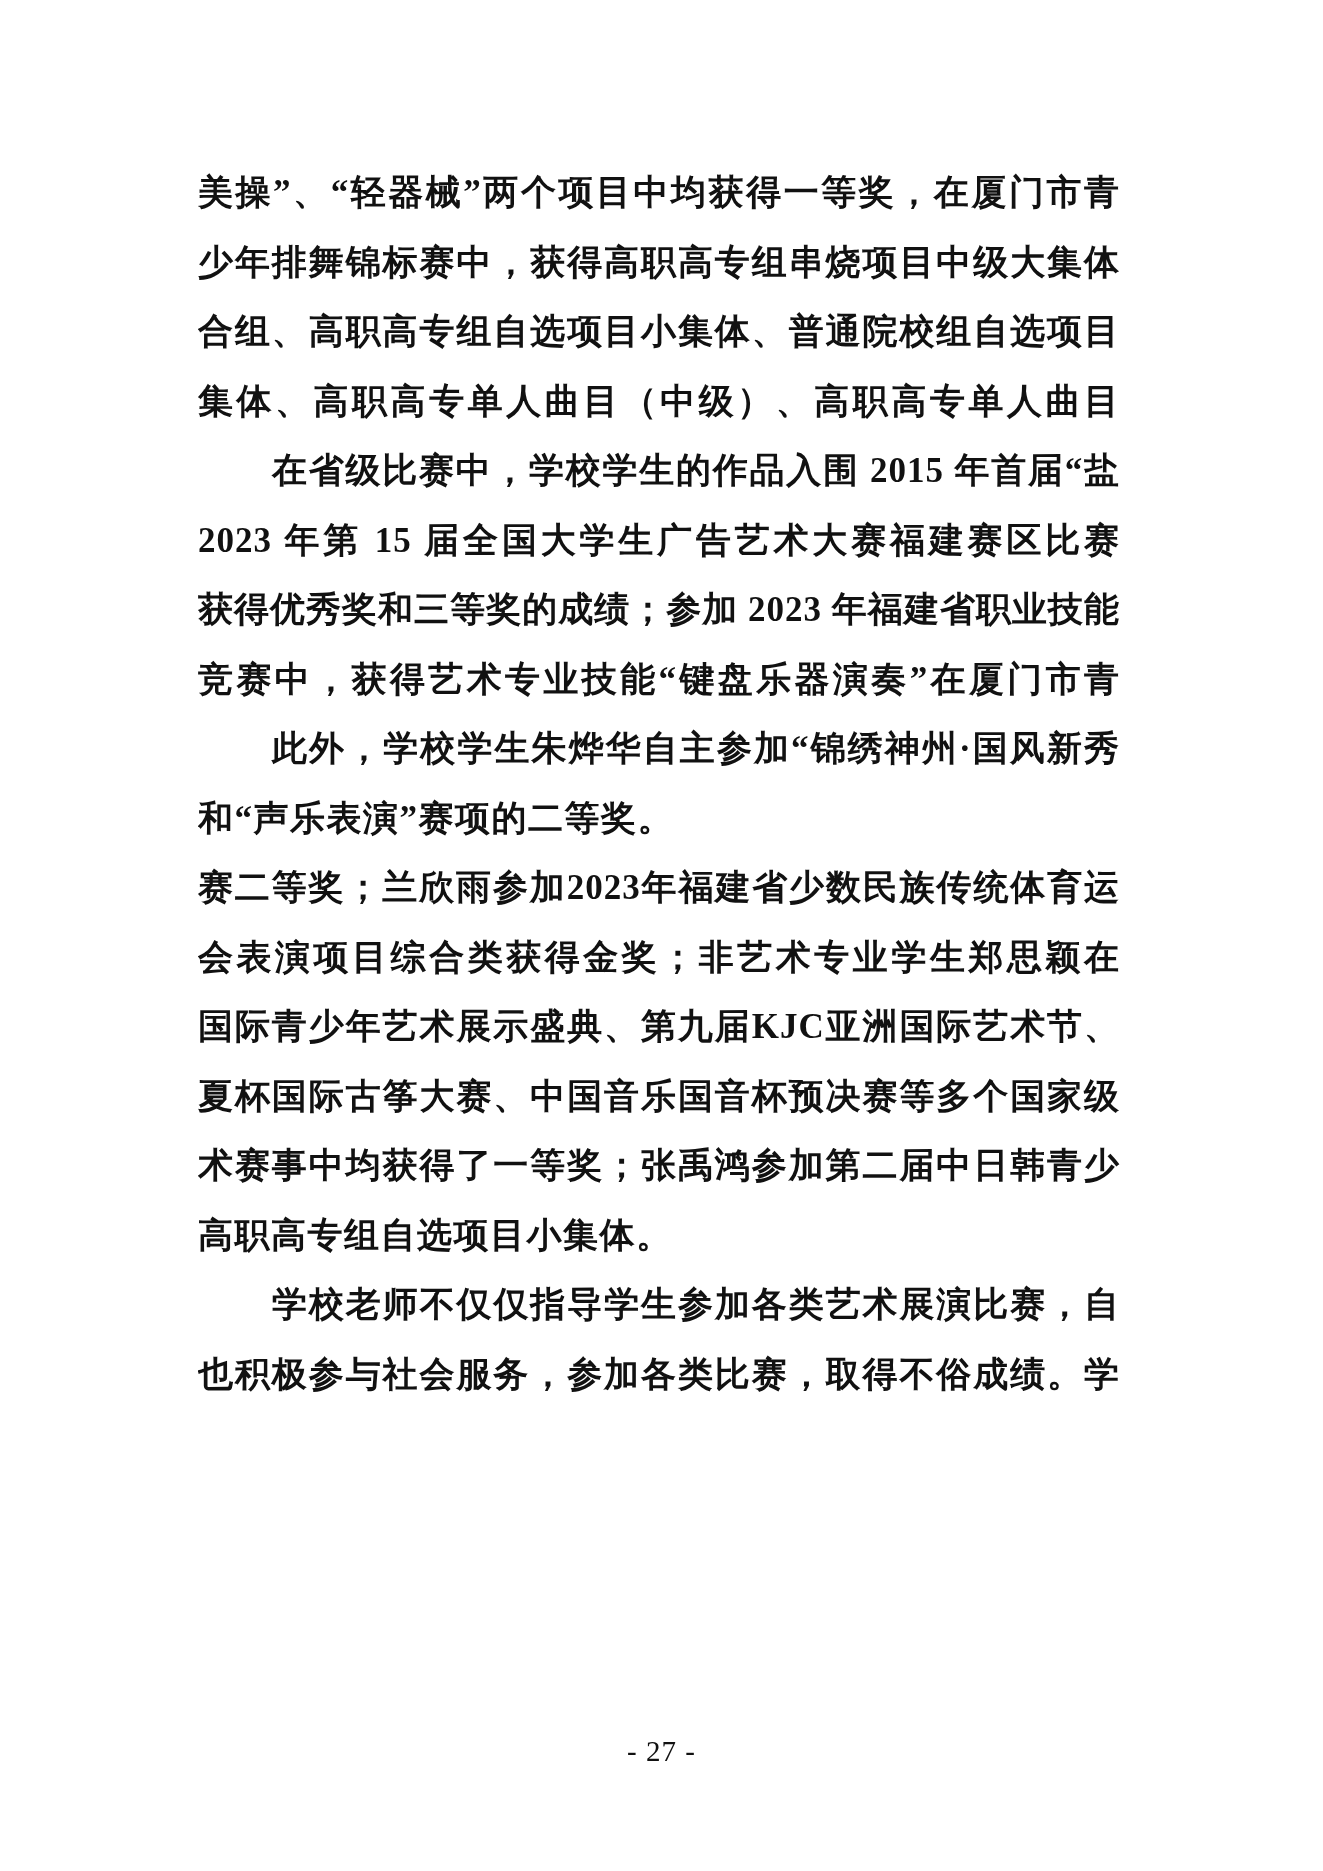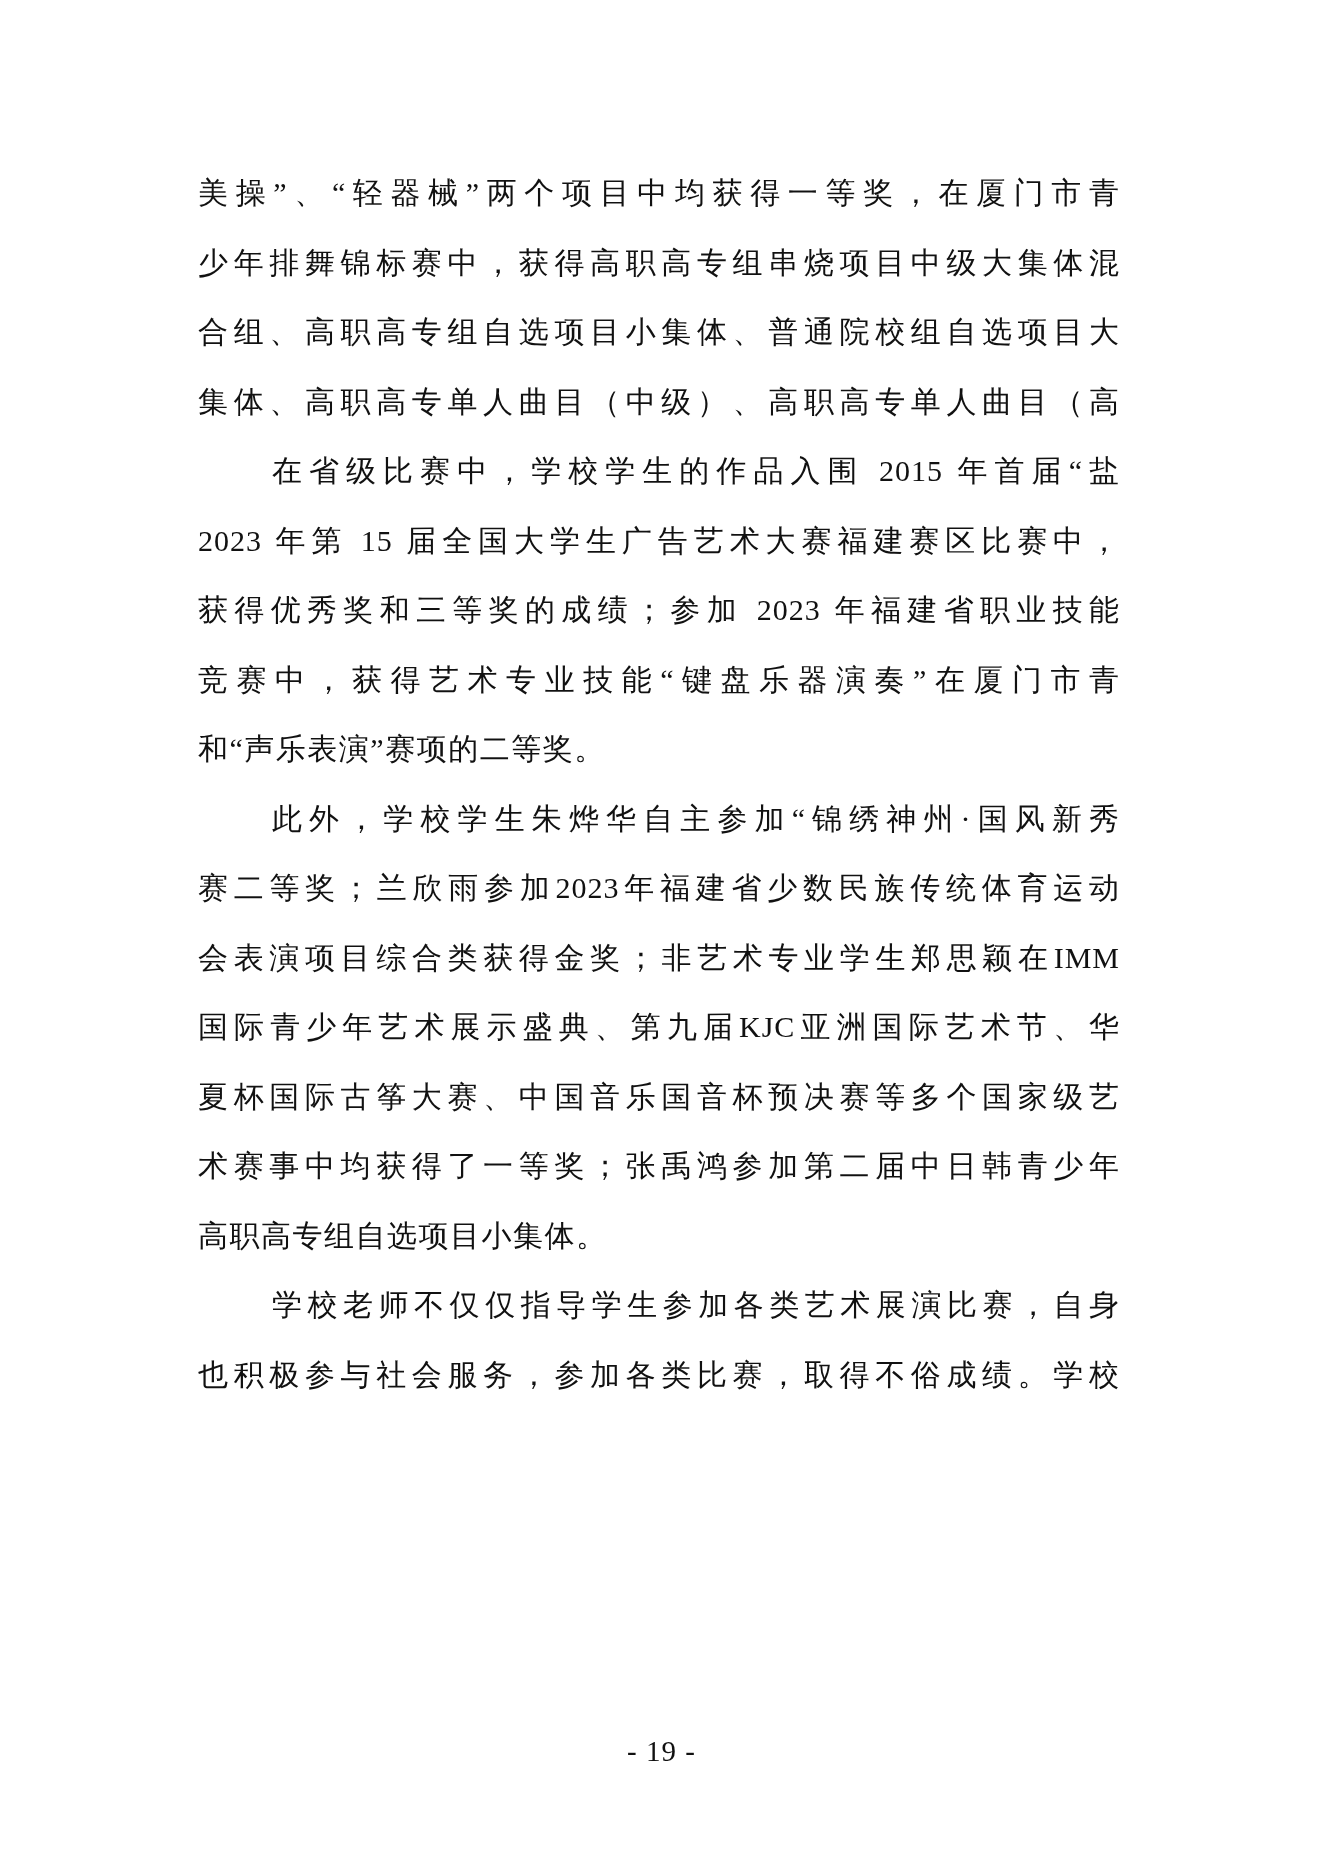--- a/index.html
+++ b/index.html
@@ -25,26 +25,27 @@
   }
   .content {
     position: absolute;
     left: 198px;
     top: 158px;
     width: 922px;
   }
   .line {
     height: 69.5px;
     line-height: 69.5px;
-    font-size: 30px;
+    font-size: 35px;
     letter-spacing: 1px;
     text-align: justify;
     text-align-last: justify;
     text-justify: inter-character;
     overflow: hidden;
+    font-weight: bold;
   }
   .line.indent {
     text-indent: 74px;
   }
   .line.end {
     text-align-last: left;
     letter-spacing: 1.5px;
   }
   .footer {
     position: absolute;
@@ -64,26 +65,26 @@
 <div class="page">
   <div class="content">
       <div class="line">美操”、“轻器械”两个项目中均获得一等奖，在厦门市青</div>
       <div class="line">少年排舞锦标赛中，获得高职高专组串烧项目中级大集体混</div>
       <div class="line">合组、高职高专组自选项目小集体、普通院校组自选项目大</div>
       <div class="line">集体、高职高专单人曲目（中级）、高职高专单人曲目（高</div>
       <div class="line indent">在省级比赛中，学校学生的作品入围 2015 年首届“盐</div>
       <div class="line">2023 年第 15 届全国大学生广告艺术大赛福建赛区比赛中，</div>
       <div class="line">获得优秀奖和三等奖的成绩；参加 2023 年福建省职业技能</div>
       <div class="line">竞赛中，获得艺术专业技能“键盘乐器演奏”在厦门市青</div>
+      <div class="line indent">此外，学校学生朱烨华自主参加“锦绣神州·国风新秀</div>
       <div class="line end">和“声乐表演”赛项的二等奖。</div>
-      <div class="line indent">此外，学校学生朱烨华自主参加“锦绣神州·国风新秀</div>
       <div class="line">赛二等奖；兰欣雨参加2023年福建省少数民族传统体育运动</div>
       <div class="line">会表演项目综合类获得金奖；非艺术专业学生郑思颖在IMM</div>
       <div class="line">国际青少年艺术展示盛典、第九届KJC亚洲国际艺术节、华</div>
       <div class="line">夏杯国际古筝大赛、中国音乐国音杯预决赛等多个国家级艺</div>
       <div class="line">术赛事中均获得了一等奖；张禹鸿参加第二届中日韩青少年</div>
       <div class="line end">高职高专组自选项目小集体。</div>
       <div class="line indent">学校老师不仅仅指导学生参加各类艺术展演比赛，自身</div>
       <div class="line">也积极参与社会服务，参加各类比赛，取得不俗成绩。学校</div>
     </div>
 
-  <div class="footer">- 19 -</div>
+  <div class="footer">- 27 -</div>
 </div>
 
 </body></html>

